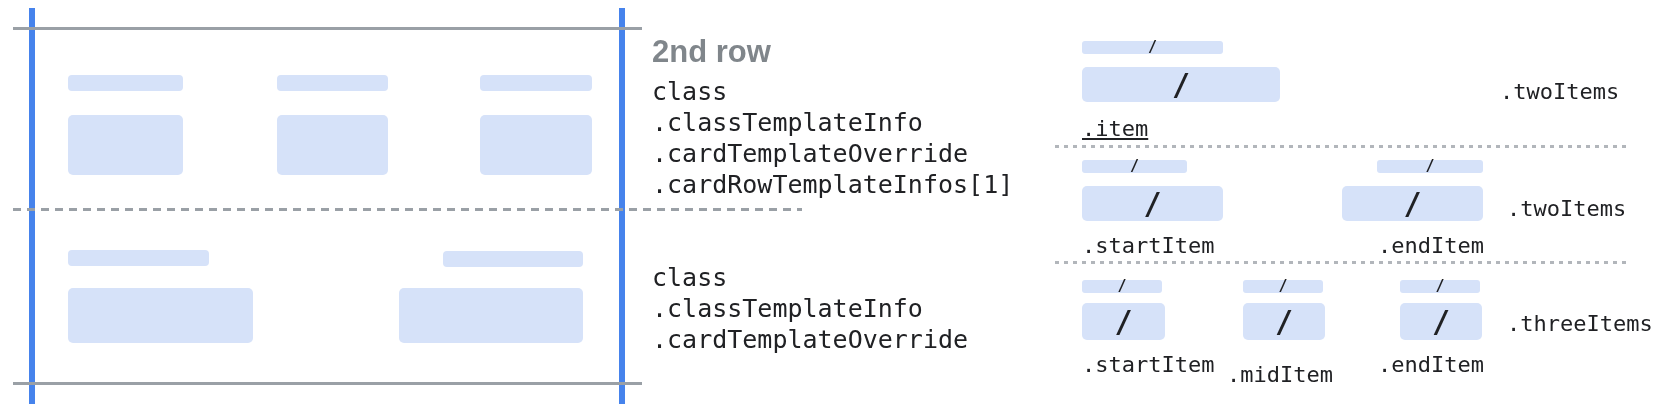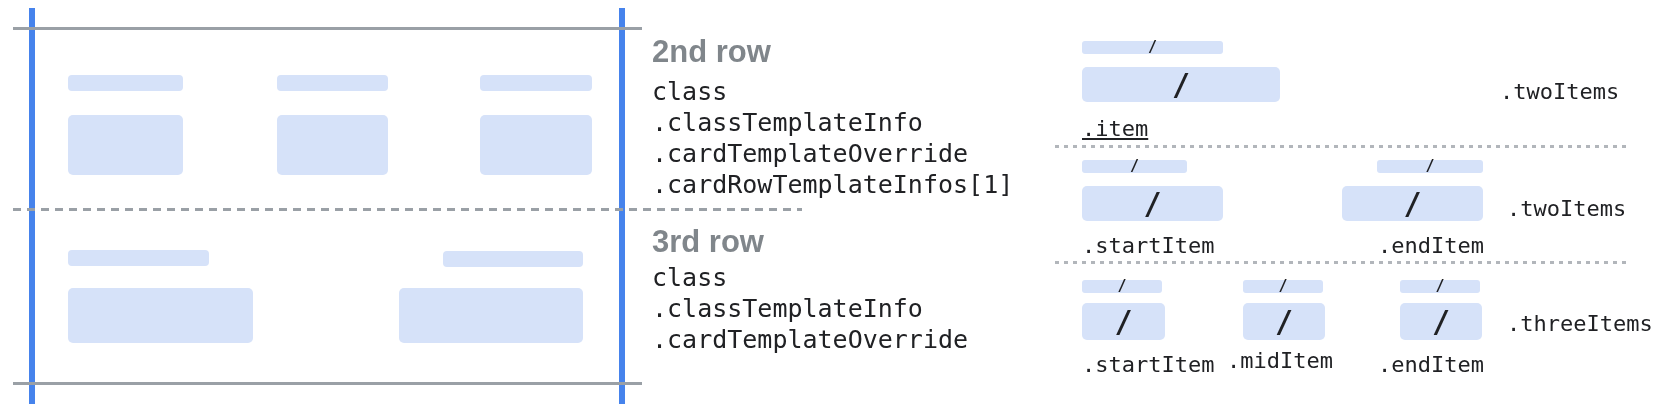--- a/index.html
+++ b/index.html
@@ -76,21 +76,20 @@
   <div class="abs bar r5" style="left:68px;top:288px;width:185px;height:55px;"></div>
   <div class="abs bar r4" style="left:443px;top:251px;width:140px;height:16px;"></div>
   <div class="abs bar r5" style="left:399px;top:288px;width:184px;height:55px;"></div>
 
   <div class="abs rowtitle" style="left:652px;top:36px;">2nd row</div>
   <div class="abs code" style="left:652px;top:79px;">class</div>
   <div class="abs code" style="left:652px;top:110px;">.classTemplateInfo</div>
   <div class="abs code" style="left:652px;top:141px;">.cardTemplateOverride</div>
   <div class="abs code" style="left:652px;top:172px;">.cardRowTemplateInfos[1]</div>
 
-  <div class="abs rowtitle" style="left:652px;top:226px;">3rd row</div>
   <div class="abs code" style="left:652px;top:265px;">class</div>
   <div class="abs code" style="left:652px;top:296px;">.classTemplateInfo</div>
   <div class="abs code" style="left:652px;top:327px;">.cardTemplateOverride</div>
 
   <div class="abs bar r3 slashbox slash-sm" style="left:1082px;top:41px;width:141px;height:13px;">
     <span>/</span>
   </div>
   <div class="abs bar r5 slashbox slash-lg" style="left:1082px;top:67px;width:198px;height:35px;">
     <span>/</span>
   </div>
@@ -129,17 +128,17 @@
   <div class="abs bar r5 slashbox slash-lg" style="left:1243px;top:303px;width:82px;height:37px;">
     <span>/</span>
   </div>
   <div class="abs bar r3 slashbox slash-sm" style="left:1400px;top:280px;width:80px;height:13px;">
     <span>/</span>
   </div>
   <div class="abs bar r5 slashbox slash-lg" style="left:1400px;top:303px;width:82px;height:37px;">
     <span>/</span>
   </div>
   <div class="abs mlabel" style="left:1082px;top:354px;">.startItem</div>
-  <div class="abs mlabel" style="left:1227px;top:350px;">.midItem</div>
+  <div class="abs mlabel" style="left:1227px;top:364px;">.midItem</div>
   <div class="abs mlabel" style="left:1378px;top:354px;">.endItem</div>
   <div class="abs mlabel" style="left:1507px;top:313px;text-align:right;">.threeItems</div>
 
 </div>
 
 </body></html>

